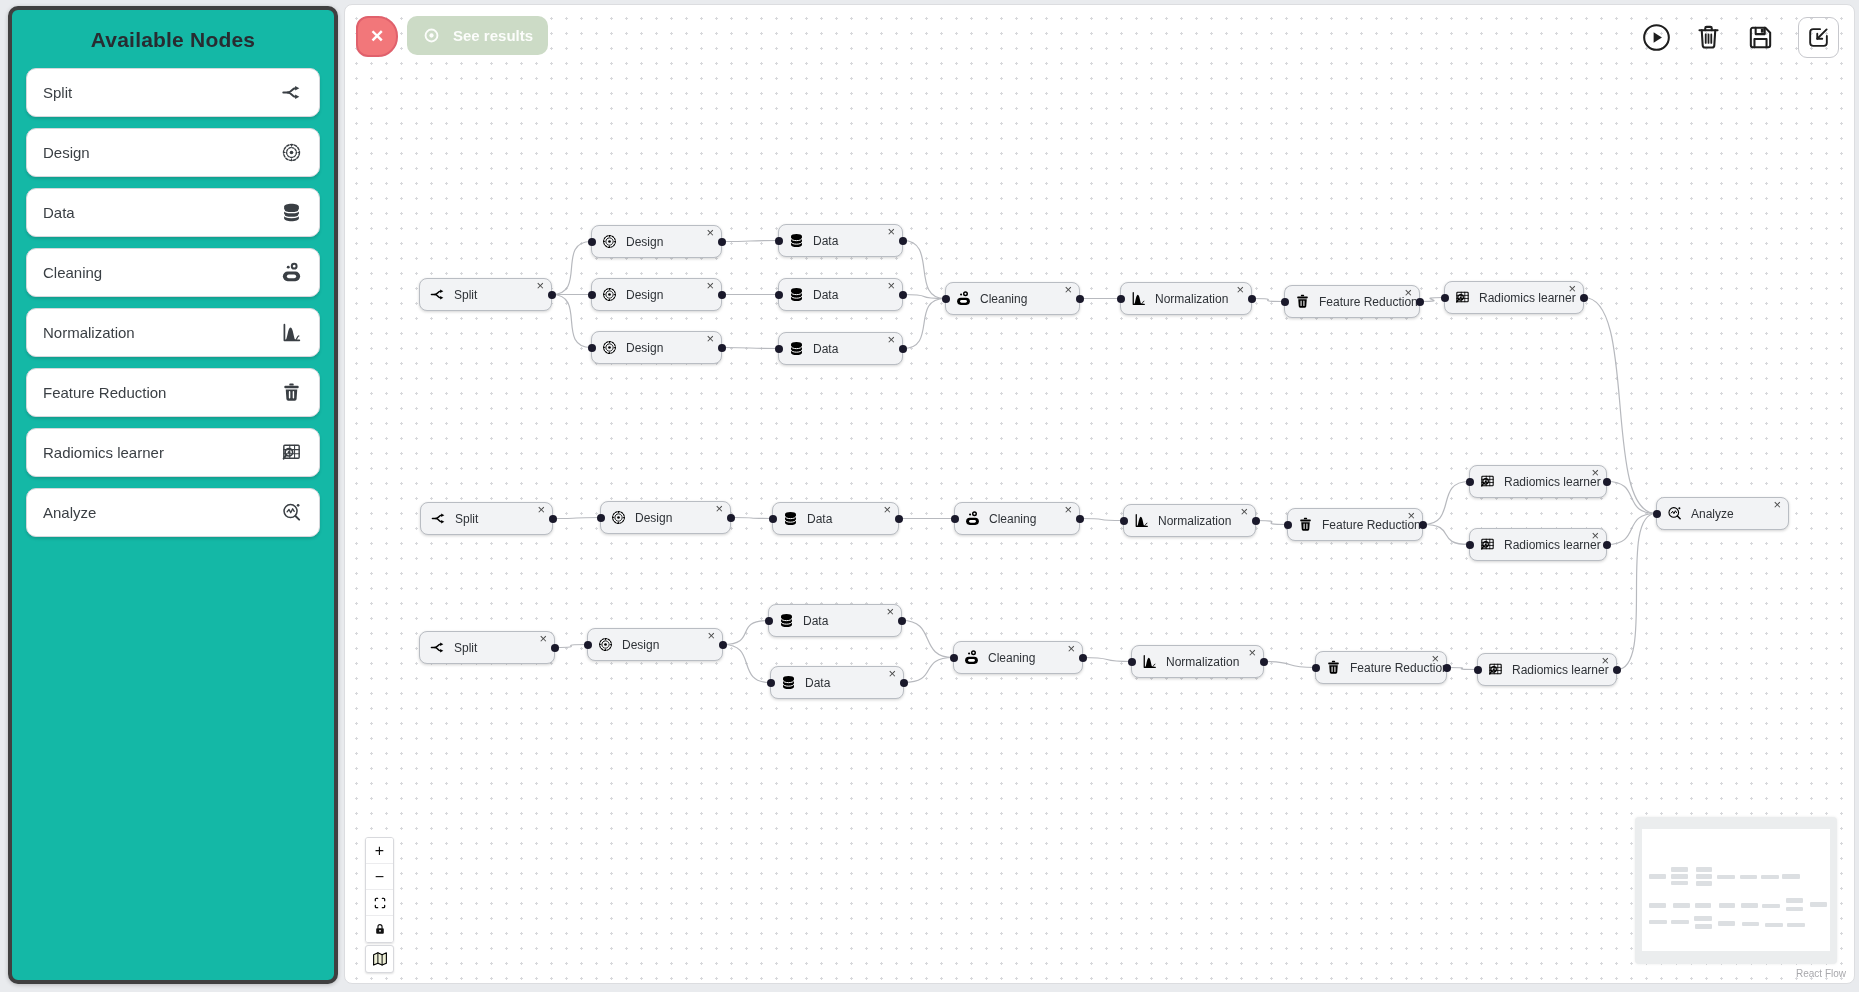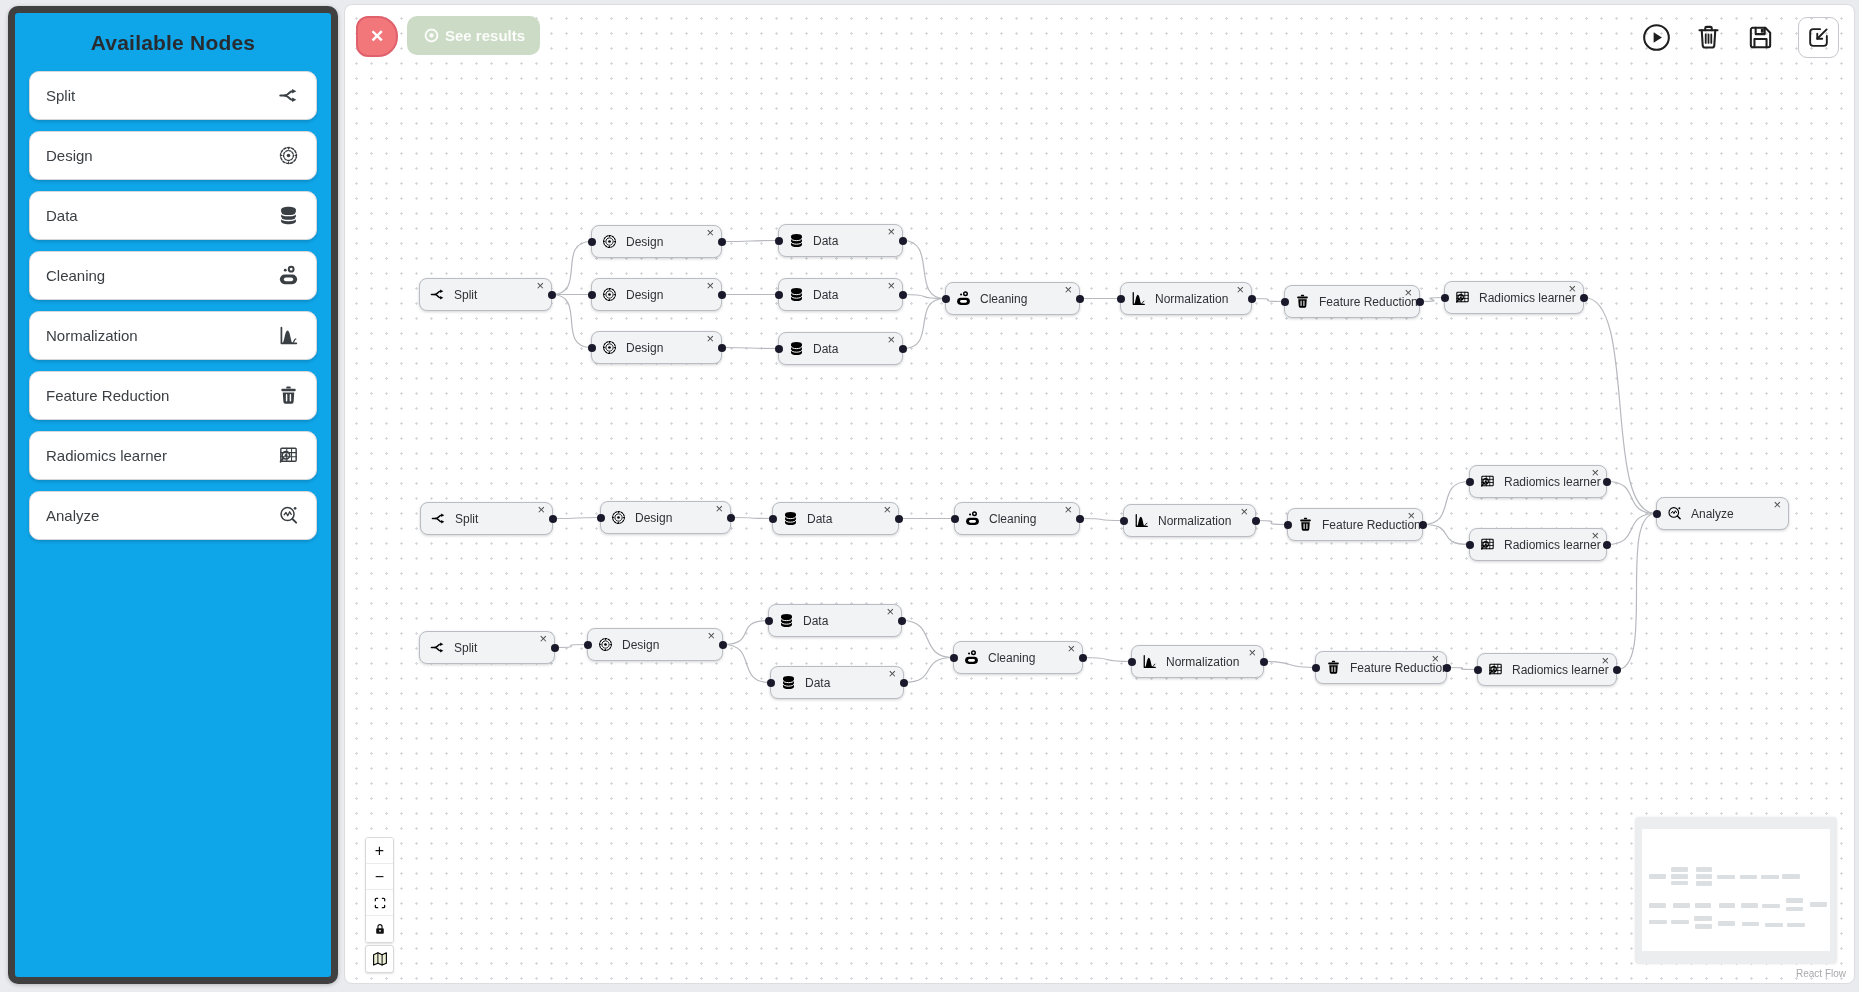--- a/index.html
+++ b/index.html
@@ -1,21 +1,21 @@
 <!DOCTYPE html>
 <html><head>
 <meta charset="utf-8">
 <style>
   html,body{margin:0;padding:0;width:1859px;height:992px;overflow:hidden;
     font-family:"Liberation Sans",sans-serif;background:#e9ebee;}
   .app{position:relative;width:1859px;height:992px;}
 
   
   .sidebar{position:absolute;left:8px;top:6px;width:330px;height:978px;box-sizing:border-box;
-    background:#0ea5e9;border:7px solid #404040;border-radius:10px;
+    background:#14b8a6;border:4px solid #404040;border-radius:10px;
     box-shadow:0 1px 4px rgba(0,0,0,.22);}
   .sidebar h1{margin:18px 0 16px;text-align:center;font-size:21px;color:#282c31;letter-spacing:.2px;}
   .side-items{padding:0 14px;}
   .side-item{height:49px;margin-bottom:11px;background:#fff;border:1px solid #d6d7db;border-radius:10px;
     display:flex;align-items:center;justify-content:space-between;padding:0 16px;box-sizing:border-box;
     font-size:15px;color:#3a3f44;box-shadow:0 2px 3px rgba(0,0,0,.14);cursor:grab;}
   .side-item .icon svg{width:23px;height:23px;display:block;}
 
   
   .canvas{position:absolute;left:344px;top:4px;width:1511px;height:980px;box-sizing:border-box;
@@ -31,21 +31,21 @@
   .node .nclose{position:absolute;top:0px;right:7px;font-size:13px;line-height:13px;color:#4a4a4a;cursor:pointer;}
   .handle{position:absolute;width:8px;height:8px;background:#1a192b;border-radius:50%;top:50%;transform:translateY(-50%);}
   .handle.l{left:-4.5px}.handle.r{right:-4.5px}
 
   
   .topbar-left{position:absolute;left:11px;top:11px;display:flex;align-items:flex-start;gap:9px;}
   .close-btn{width:42px;height:41px;background:#f2777a;border:2px solid #e0616c;
     border-radius:12px 20px 20px 12px;color:#fff;font-size:17px;font-weight:bold;line-height:1;
     display:flex;align-items:center;justify-content:center;cursor:pointer;padding:0;}
   .results-btn{height:39px;background:#ccdbc6;border:none;border-radius:10px;display:flex;align-items:center;
-    gap:4px;padding:0 15px;color:rgba(255,255,255,.93);font-size:15px;font-weight:bold;cursor:default;}
+    gap:12px;padding:0 15px;color:rgba(255,255,255,.93);font-size:15px;font-weight:bold;cursor:default;}
   .results-btn svg{width:19px;height:19px;display:block;}
 
   
   .topbar-right{position:absolute;right:15px;top:12px;display:flex;align-items:center;gap:23px;}
   .act-btn{background:none;border:none;padding:0;cursor:pointer;color:#1e1e1e;display:block;}
   .act-btn svg{width:29px;height:29px;display:block;}
   .act-btn.boxed{border:1px solid #c7c8cd;border-radius:9px;width:41px;height:41px;
     display:flex;align-items:center;justify-content:center;}
   .act-btn.boxed svg{width:25px;height:25px;}
 

